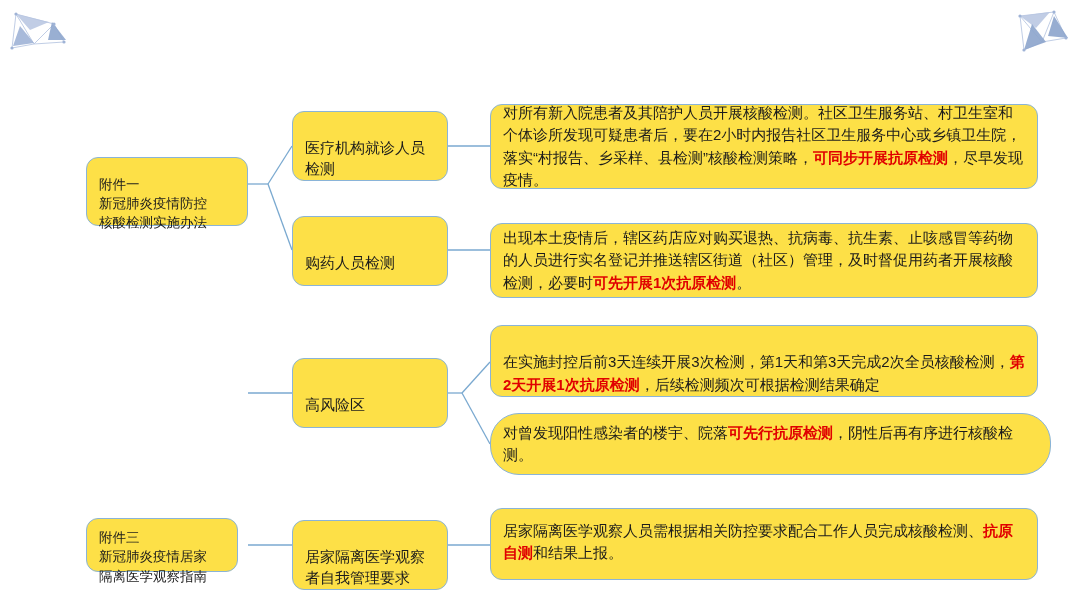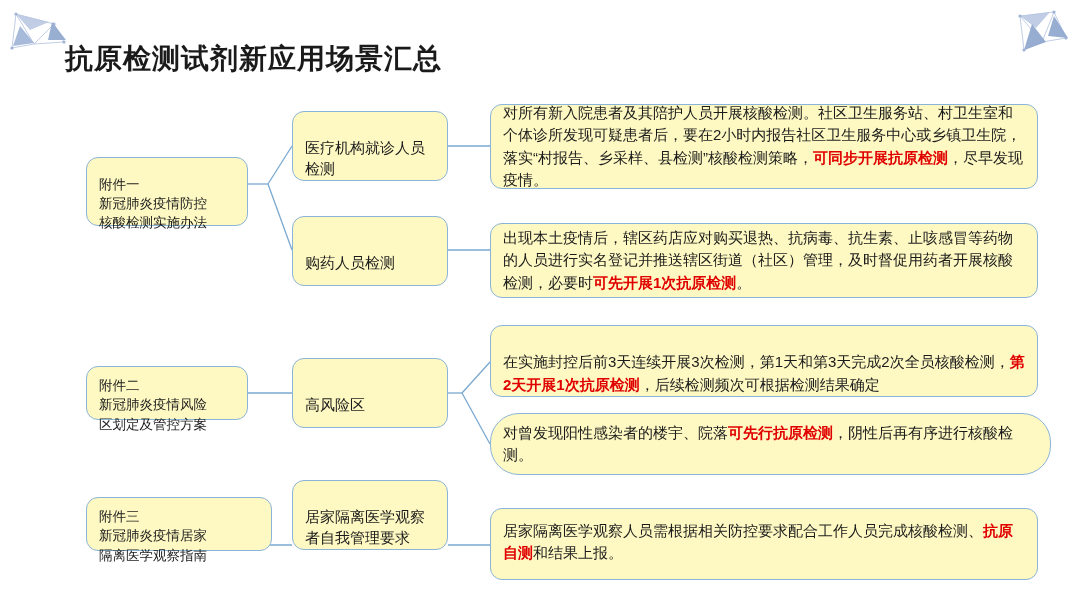--- a/index.html
+++ b/index.html
@@ -24,21 +24,21 @@
     letter-spacing:1px;white-space:nowrap;
   }
 
   
   #wires{position:absolute;left:0;top:0;width:1080px;height:610px;}
 
   
   .node{
     position:absolute;
     box-sizing:border-box;
-    background:#fef9c3;
+    background:#fde047;
     border:1.3px solid #8ab4d8;
     border-radius:12px;
     color:#1b1b1b;
     display:flex;
     align-items:center;
   }
   .node .inner{
     padding:0 12px;
     width:100%;
     line-height:1.42;
@@ -78,21 +78,20 @@
     </g>
     <polygon points="18,14 48,10 34,26" fill="#b6c4e0" opacity="0.85"></polygon>
     <polygon points="52,14 66,36 46,34" fill="#8ea6cd" opacity="0.92"></polygon>
     <polygon points="22,48 44,40 30,22" fill="#8ea6cd" opacity="0.92"></polygon>
     <circle cx="18" cy="14" r="1.6" fill="#9fb3d6"></circle>
     <circle cx="52" cy="10" r="1.6" fill="#9fb3d6"></circle>
     <circle cx="22" cy="48" r="1.6" fill="#9fb3d6"></circle>
     <circle cx="64" cy="36" r="1.6" fill="#9fb3d6"></circle>
   </svg>
 
-  <div class="title">抗原检测试剂新应用场景汇总</div>
 
   <svg id="wires">
     <g stroke="#7aa9d0" stroke-width="1.3" fill="none">
 
       <path d="M248,184 L268,184"></path>
       <path d="M268,184 L292,146"></path>
       <path d="M268,184 L292,250"></path>
 
       <path d="M248,393 L292,393"></path>
 
@@ -109,46 +108,41 @@
       <path d="M448,545 L490,545"></path>
     </g>
   </svg>
 
   <div class="node lvl1" style="left:86px;top:157px;width:162px;height:69px;">
     <div class="inner nowrap-lines">附件一
 新冠肺炎疫情防控
 核酸检测实施办法</div>
   </div>
 
-  <div class="node lvl1" style="left:86px;top:366px;width:162px;height:54px;">
-    <div class="inner nowrap-lines">附件二
-新冠肺炎疫情风险
-区划定及管控方案</div>
-  </div>
 
-  <div class="node lvl1" style="left:86px;top:497px;width:186px;height:54px;">
+  <div class="node lvl1" style="left:86px;top:518px;width:152px;height:54px;">
     <div class="inner nowrap-lines">附件三
 新冠肺炎疫情居家
 隔离医学观察指南</div>
   </div>
 
   <div class="node lvl2" style="left:292px;top:111px;width:156px;height:70px;">
     <div class="inner nowrap-lines">医疗机构就诊人员
 检测</div>
   </div>
 
   <div class="node lvl2" style="left:292px;top:216px;width:156px;height:70px;">
     <div class="inner nowrap-lines">购药人员检测</div>
   </div>
 
   <div class="node lvl2" style="left:292px;top:358px;width:156px;height:70px;">
     <div class="inner nowrap-lines">高风险区</div>
   </div>
 
-  <div class="node lvl2" style="left:292px;top:480px;width:156px;height:70px;">
+  <div class="node lvl2" style="left:292px;top:520px;width:156px;height:70px;">
     <div class="inner nowrap-lines">居家隔离医学观察
 者自我管理要求</div>
   </div>
 
   <div class="node lvl3" style="left:490px;top:104px;width:548px;height:85px;">
     <div class="inner"><span>对所有新入院患者及其陪护人员开展核酸检测。社区卫生服务站、村卫生室和个体诊所发现可疑患者后，要在2小时内报告社区卫生服务中心或乡镇卫生院，落实“村报告、乡采样、县检测”核酸检测策略，</span><span class="hl">可同步开展抗原检测</span><span>，尽早发现疫情。</span></div>
   </div>
 
   <div class="node lvl3" style="left:490px;top:223px;width:548px;height:75px;">
     <div class="inner"><span>出现本土疫情后，辖区药店应对购买退热、抗病毒、抗生素、止咳感冒等药物的人员进行实名登记并推送辖区街道（社区）管理，及时督促用药者开展核酸检测，必要时</span><span class="hl">可先开展1次抗原检测</span><span>。</span></div>

